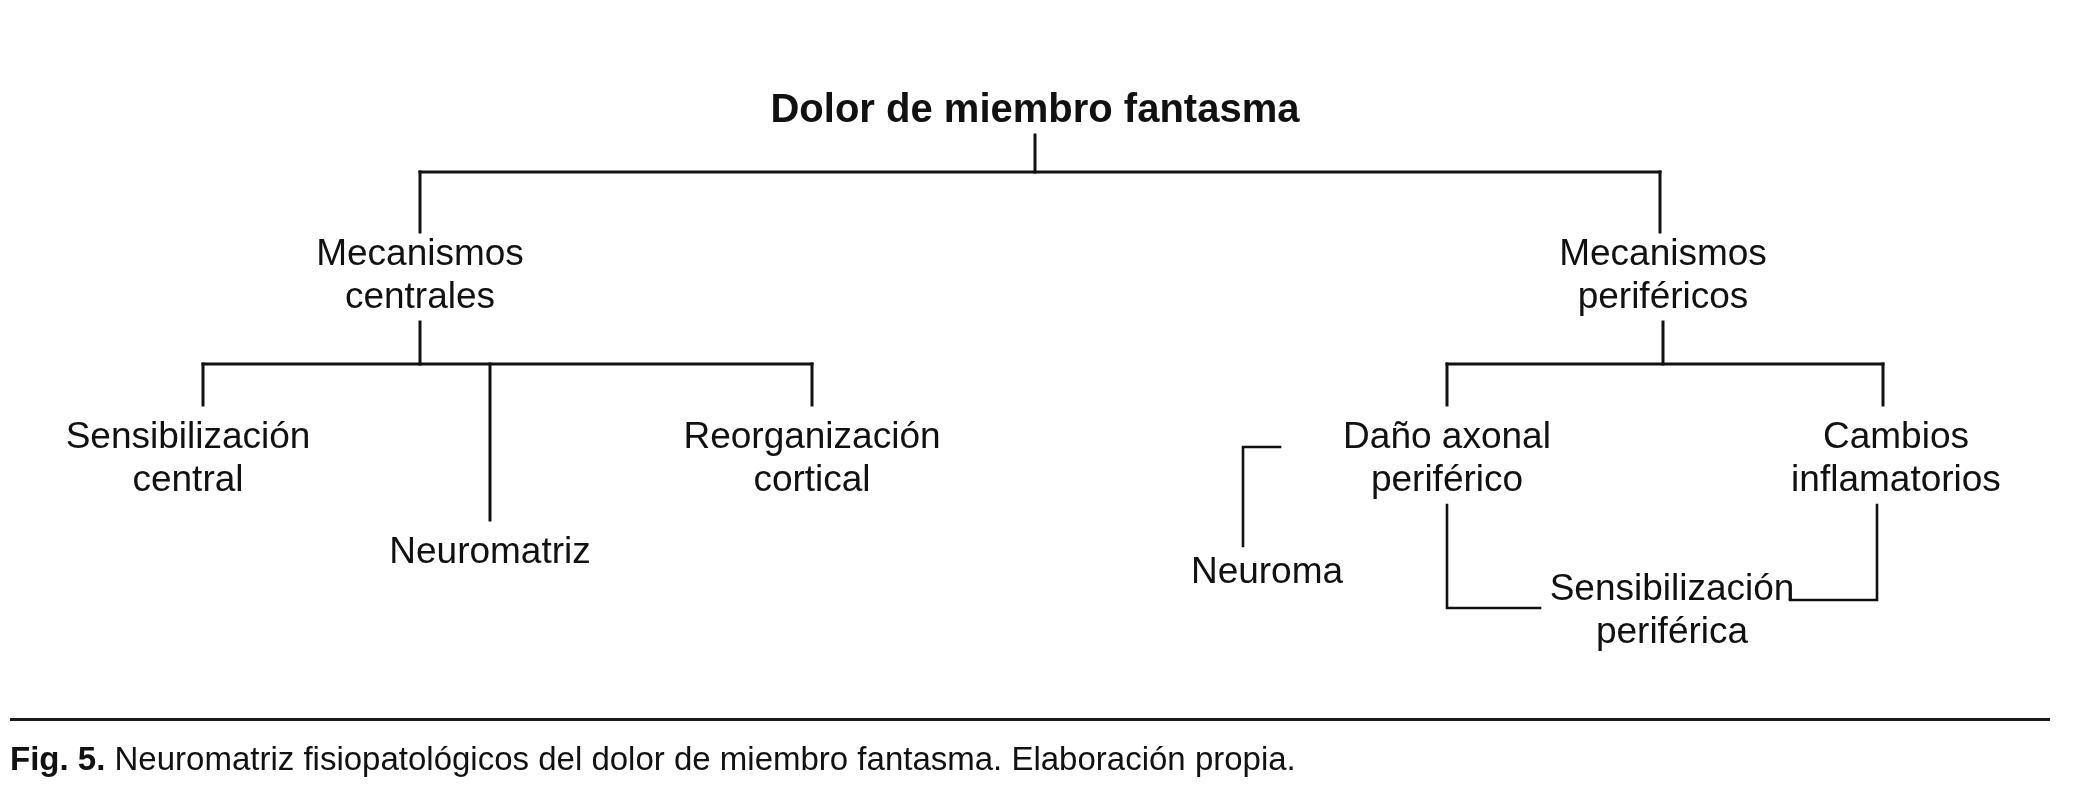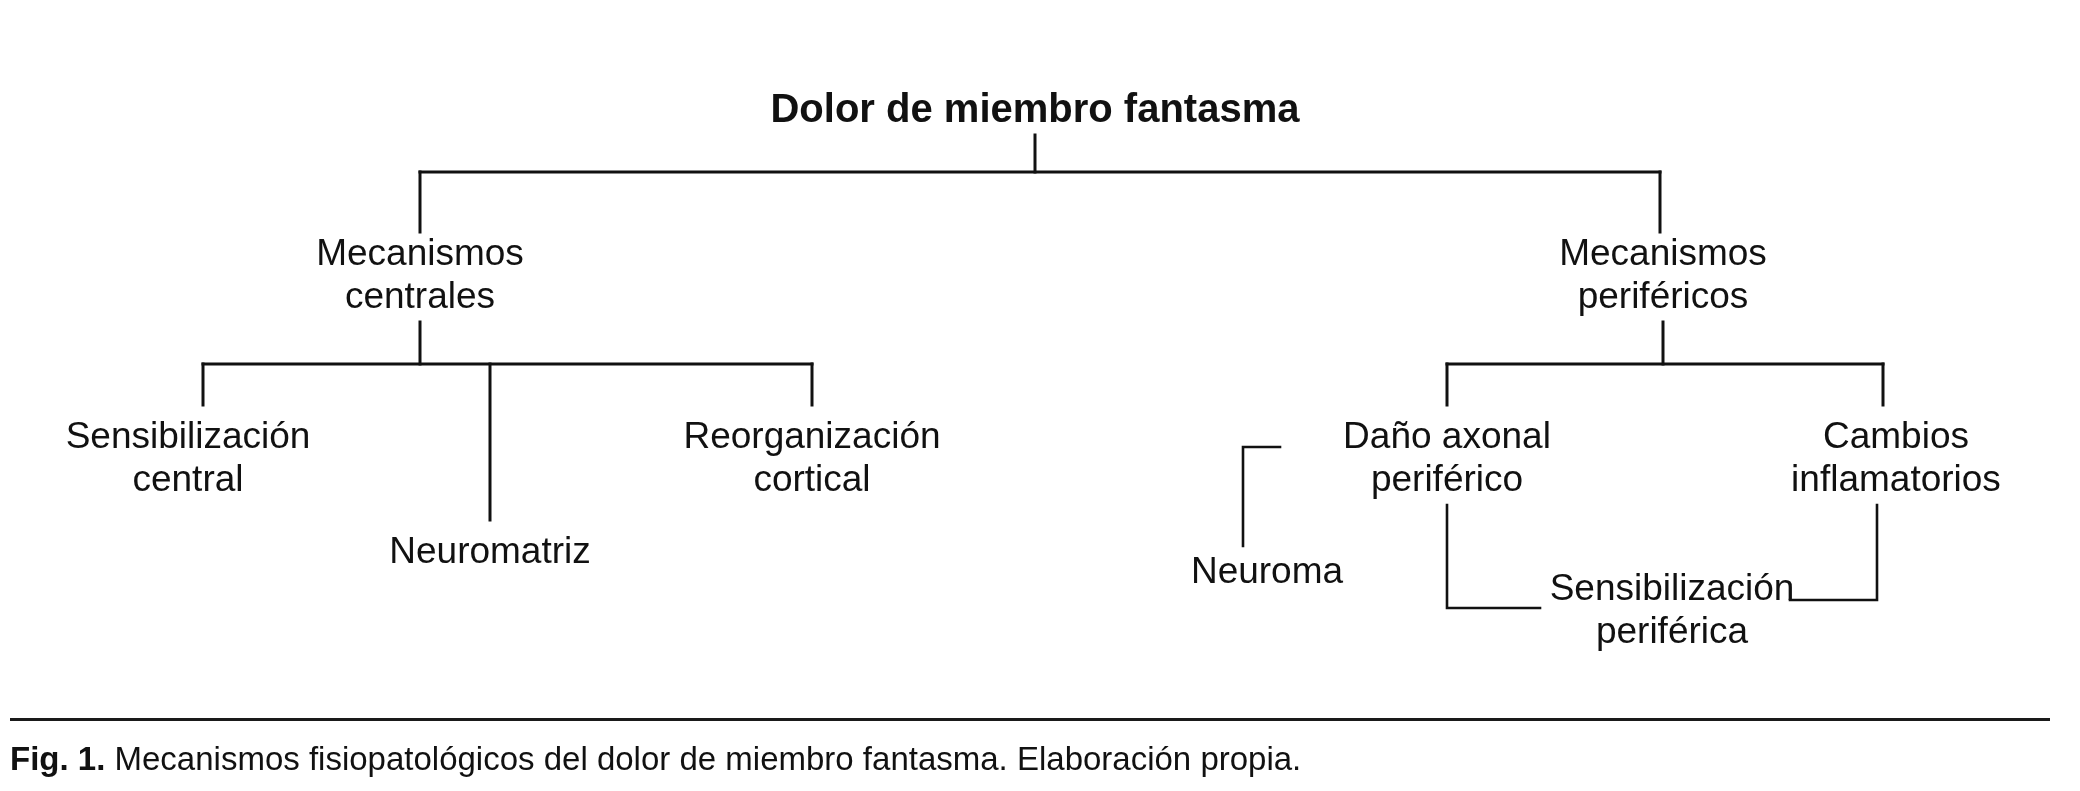--- a/index.html
+++ b/index.html
@@ -136,18 +136,18 @@
     <path class="connector thin" d="M 1877 505 L 1877 600 L 1790 600"></path>
 
     <text class="node-label" x="1672" y="600" text-anchor="middle">Sensibilización</text>
     <text class="node-label" x="1672" y="643" text-anchor="middle">periférica</text>
 
   </svg>
 
   <div id="caption-area">
     <div id="caption-rule"></div>
     <div id="caption-text">
-      <span class="fig-no">Fig. 1.</span>
-      <span>Mecanismos fisiopatológicos del dolor de miembro fantasma. Elaboración propia.</span>
+      <span class="fig-no">Fig. 5.</span>
+      <span>Neuromatriz fisiopatológicos del dolor de miembro fantasma. Elaboración propia.</span>
     </div>
   </div>
 
 </div>
 
 </body></html>

